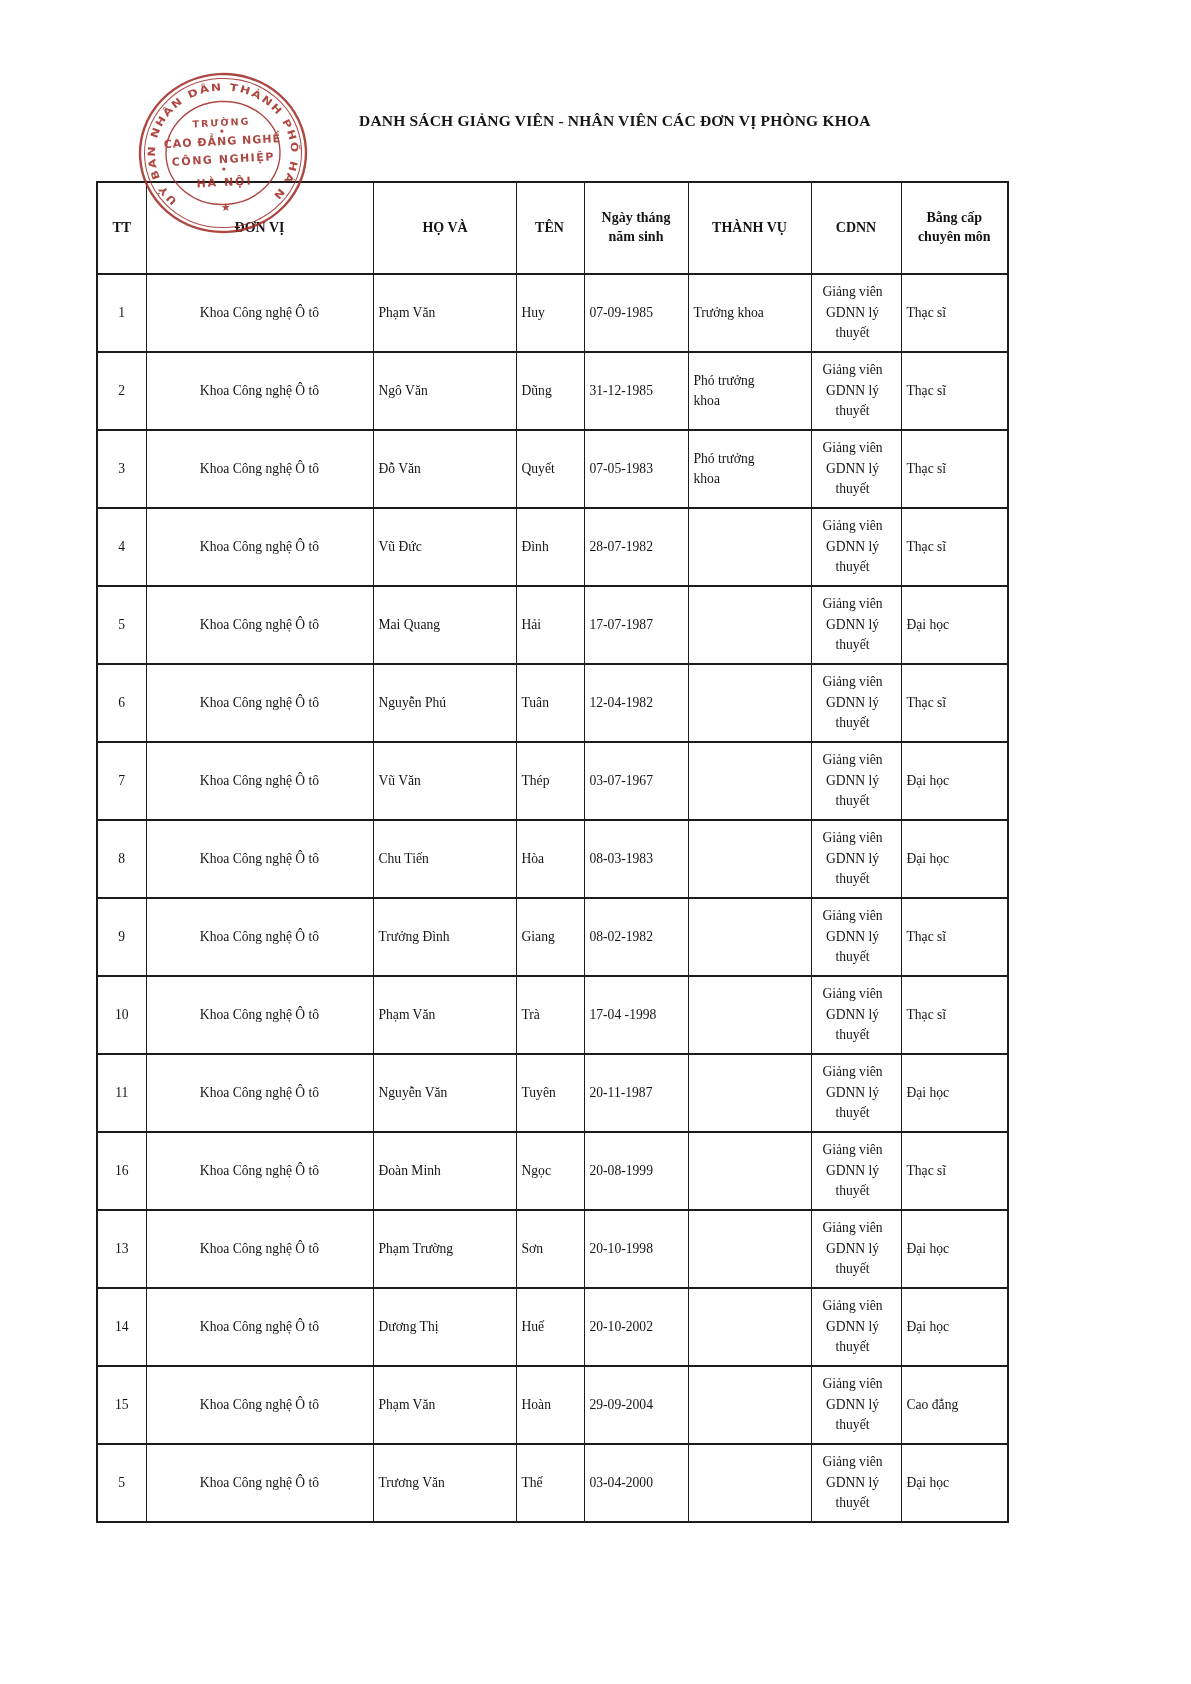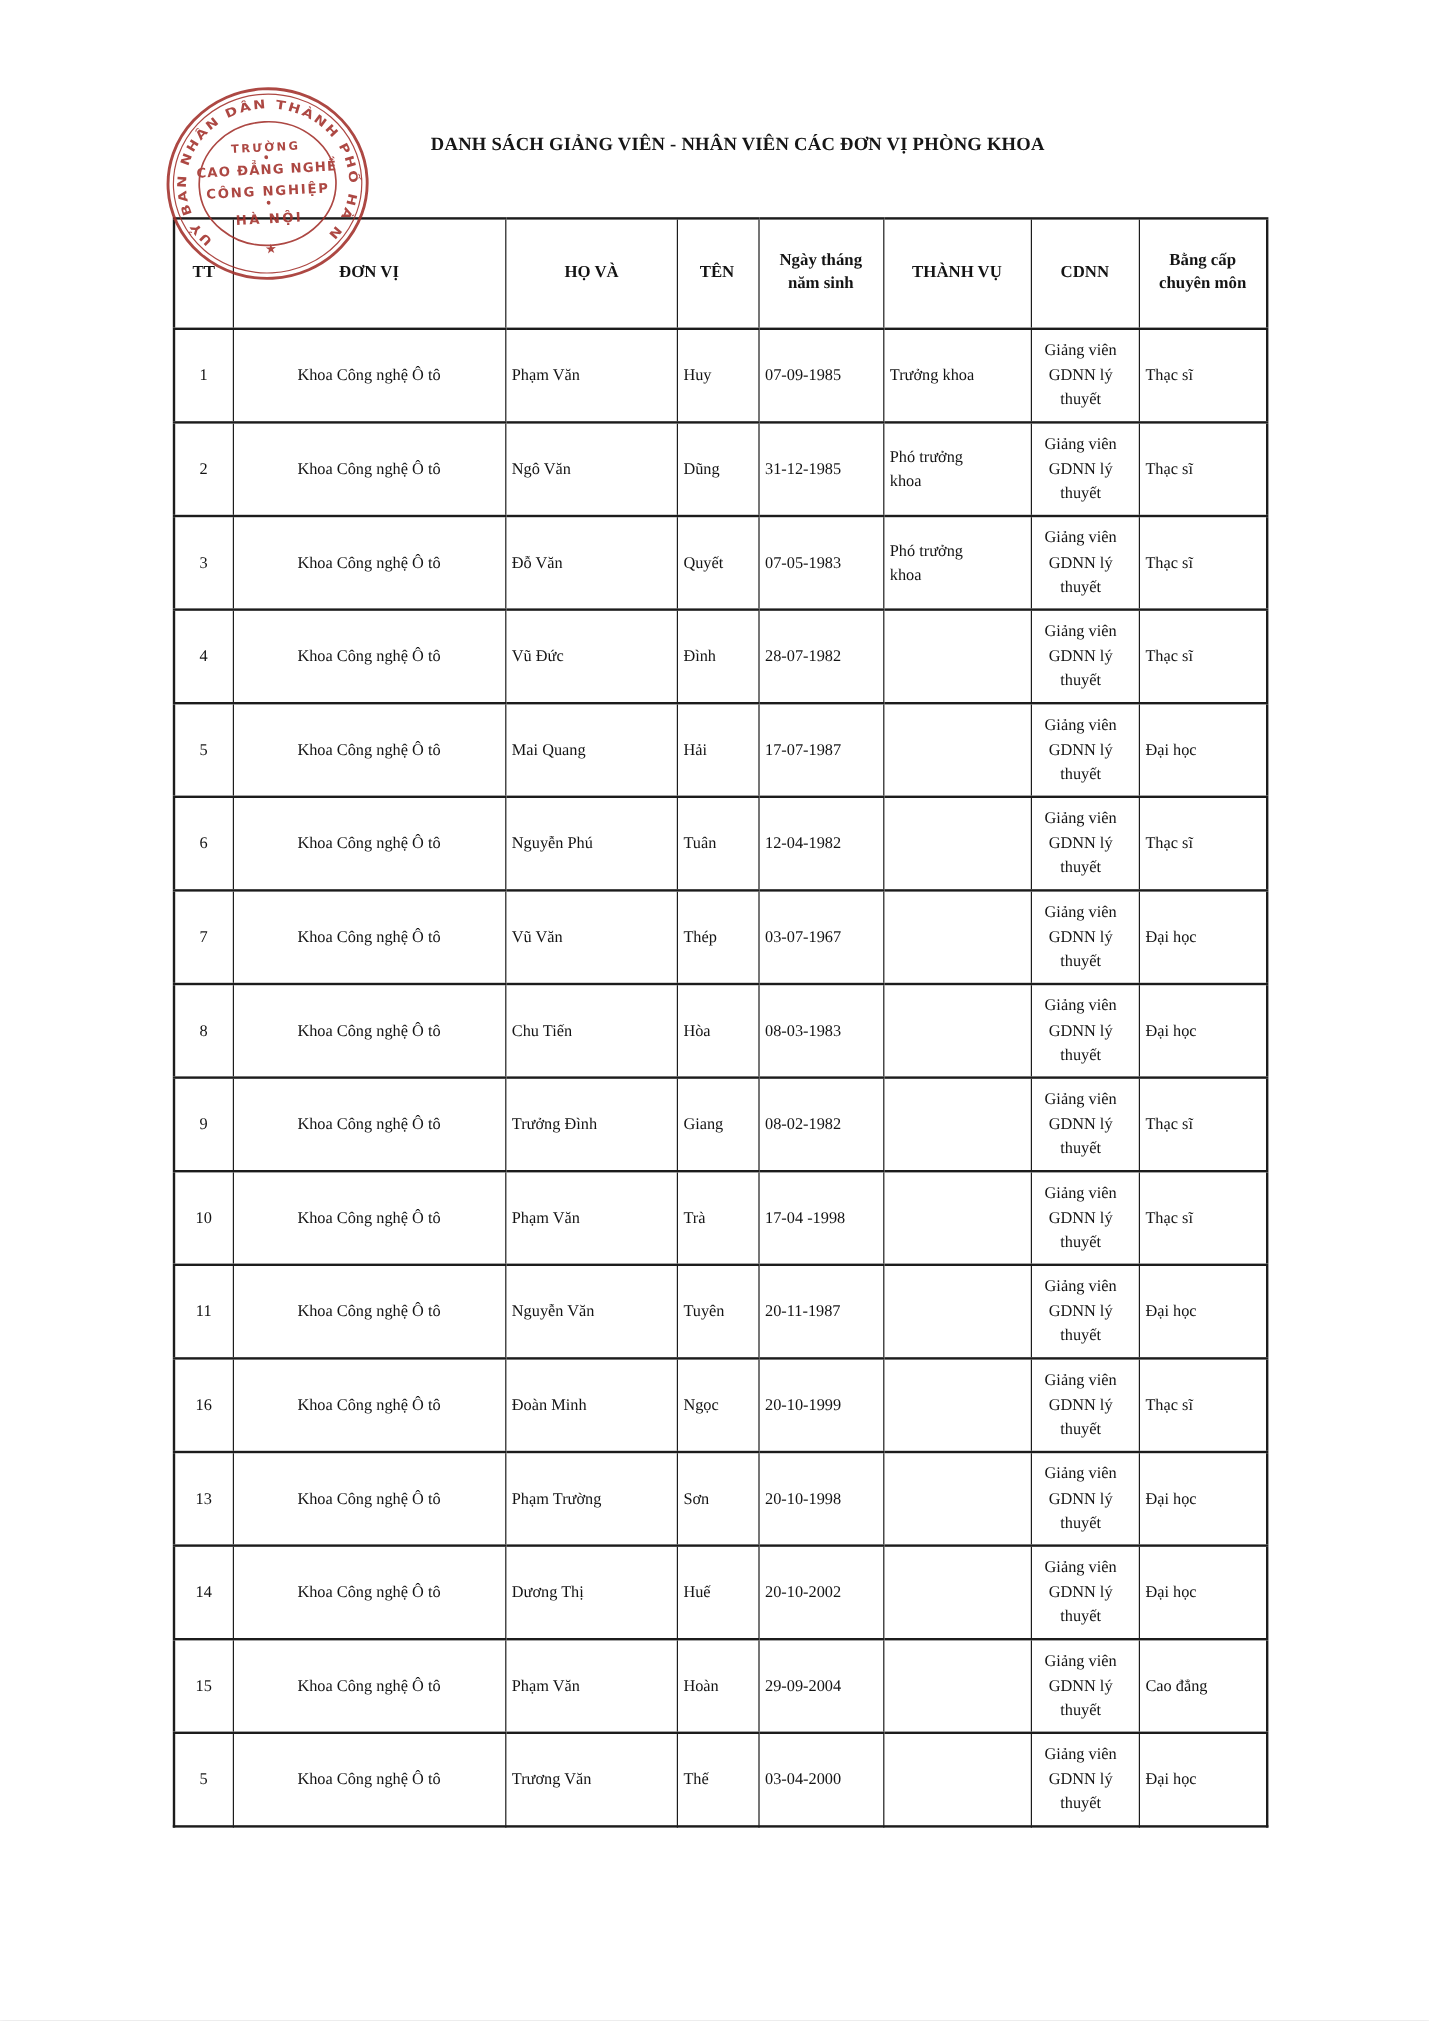--- a/index.html
+++ b/index.html
@@ -10,21 +10,20 @@
   }
   .doc-title{
     position:absolute; left:322px; top:112px;
     font-size:15.5px; font-weight:bold; white-space:nowrap;
     letter-spacing:.2px; color:#161616;margin-left:37px;
   }
   table.staff{
     position:absolute; left:96px; top:181px; width:911px;
     table-layout:fixed; border-collapse:collapse;
     border:2.5px solid #1c1c1c;
-    margin-left:48px;
   }
   table.staff th, table.staff td{
     border-left:1.5px solid #1c1c1c;
     border-top:2px solid #1c1c1c;
     overflow:hidden;
   }
   thead th{
     height:90px; font-size:14px; font-weight:bold; text-align:center;
     vertical-align:middle; line-height:1.35; padding:0 4px; color:#141414;
   }
@@ -205,21 +204,21 @@
           <td>20-11-1987</td>
           <td></td>
           <td>Giảng viên GDNN lý thuyết</td>
           <td>Đại học</td>
         </tr>
         <tr>
           <td>16</td>
           <td>Khoa Công nghệ Ô tô</td>
           <td>Đoàn Minh</td>
           <td>Ngọc</td>
-          <td>20-10-1999</td>
+          <td>20-08-1999</td>
           <td></td>
           <td>Giảng viên GDNN lý thuyết</td>
           <td>Thạc sĩ</td>
         </tr>
         <tr>
           <td>13</td>
           <td>Khoa Công nghệ Ô tô</td>
           <td>Phạm Trường</td>
           <td>Sơn</td>
           <td>20-10-1998</td>

